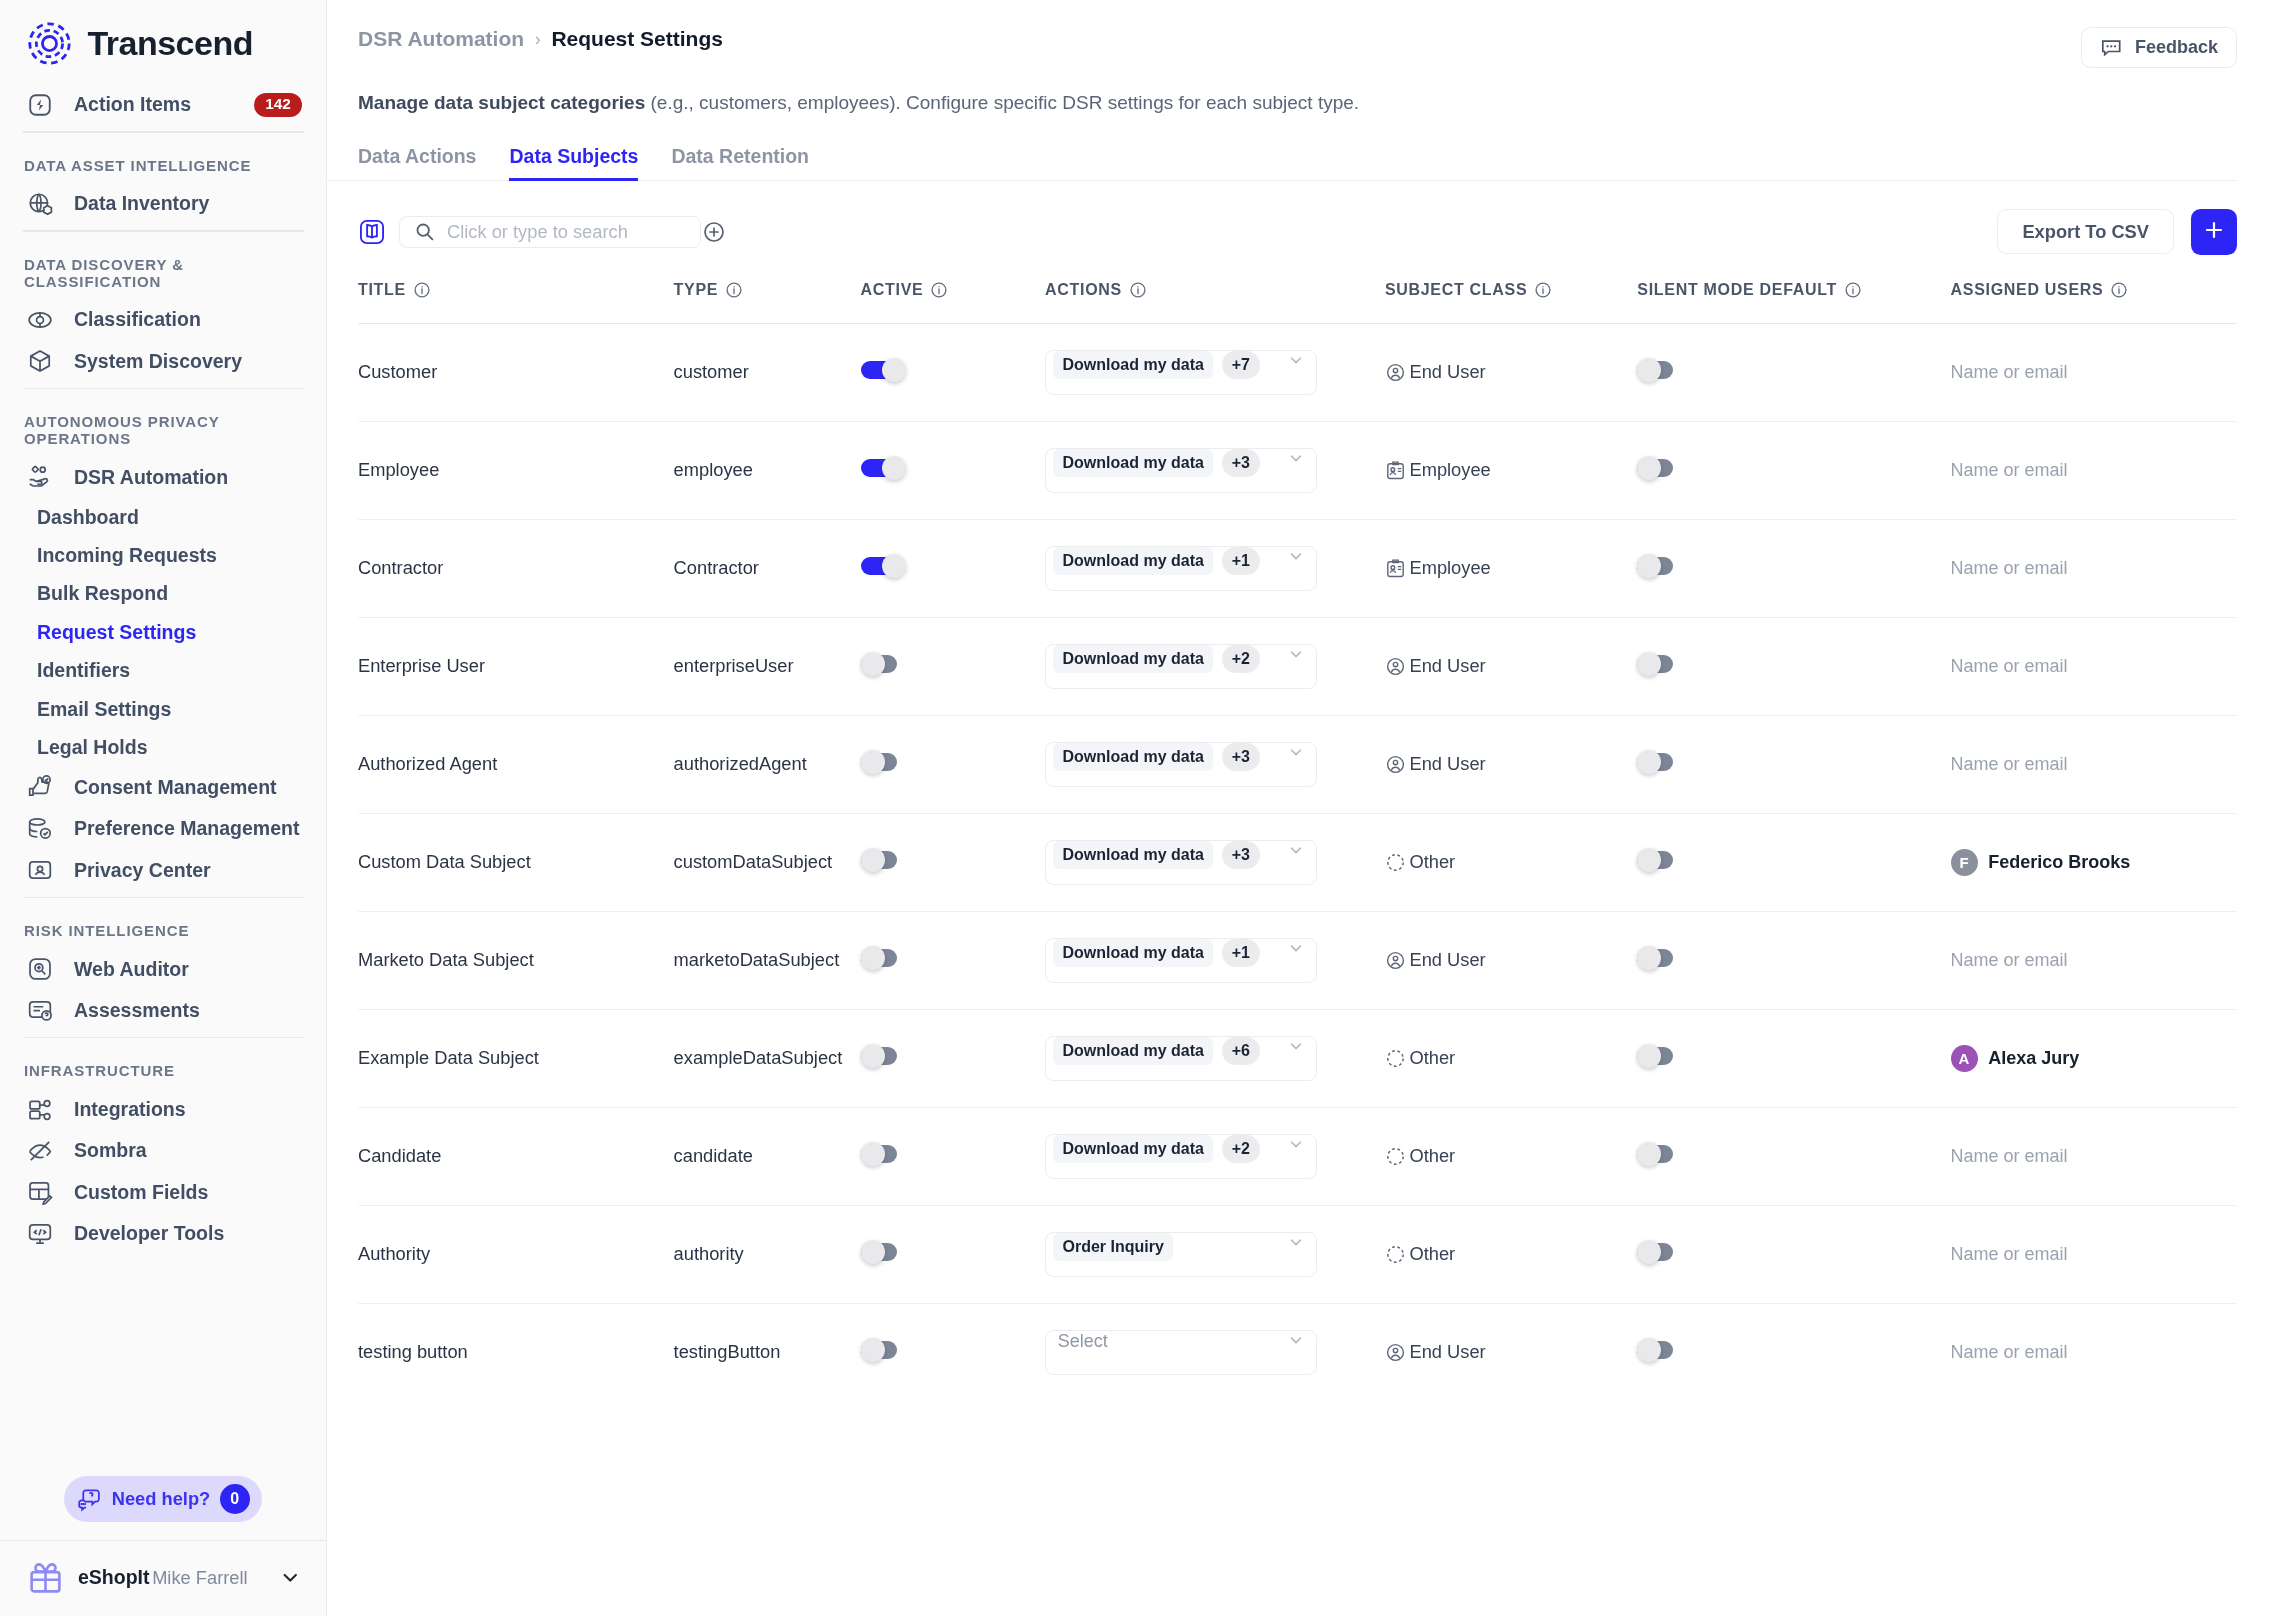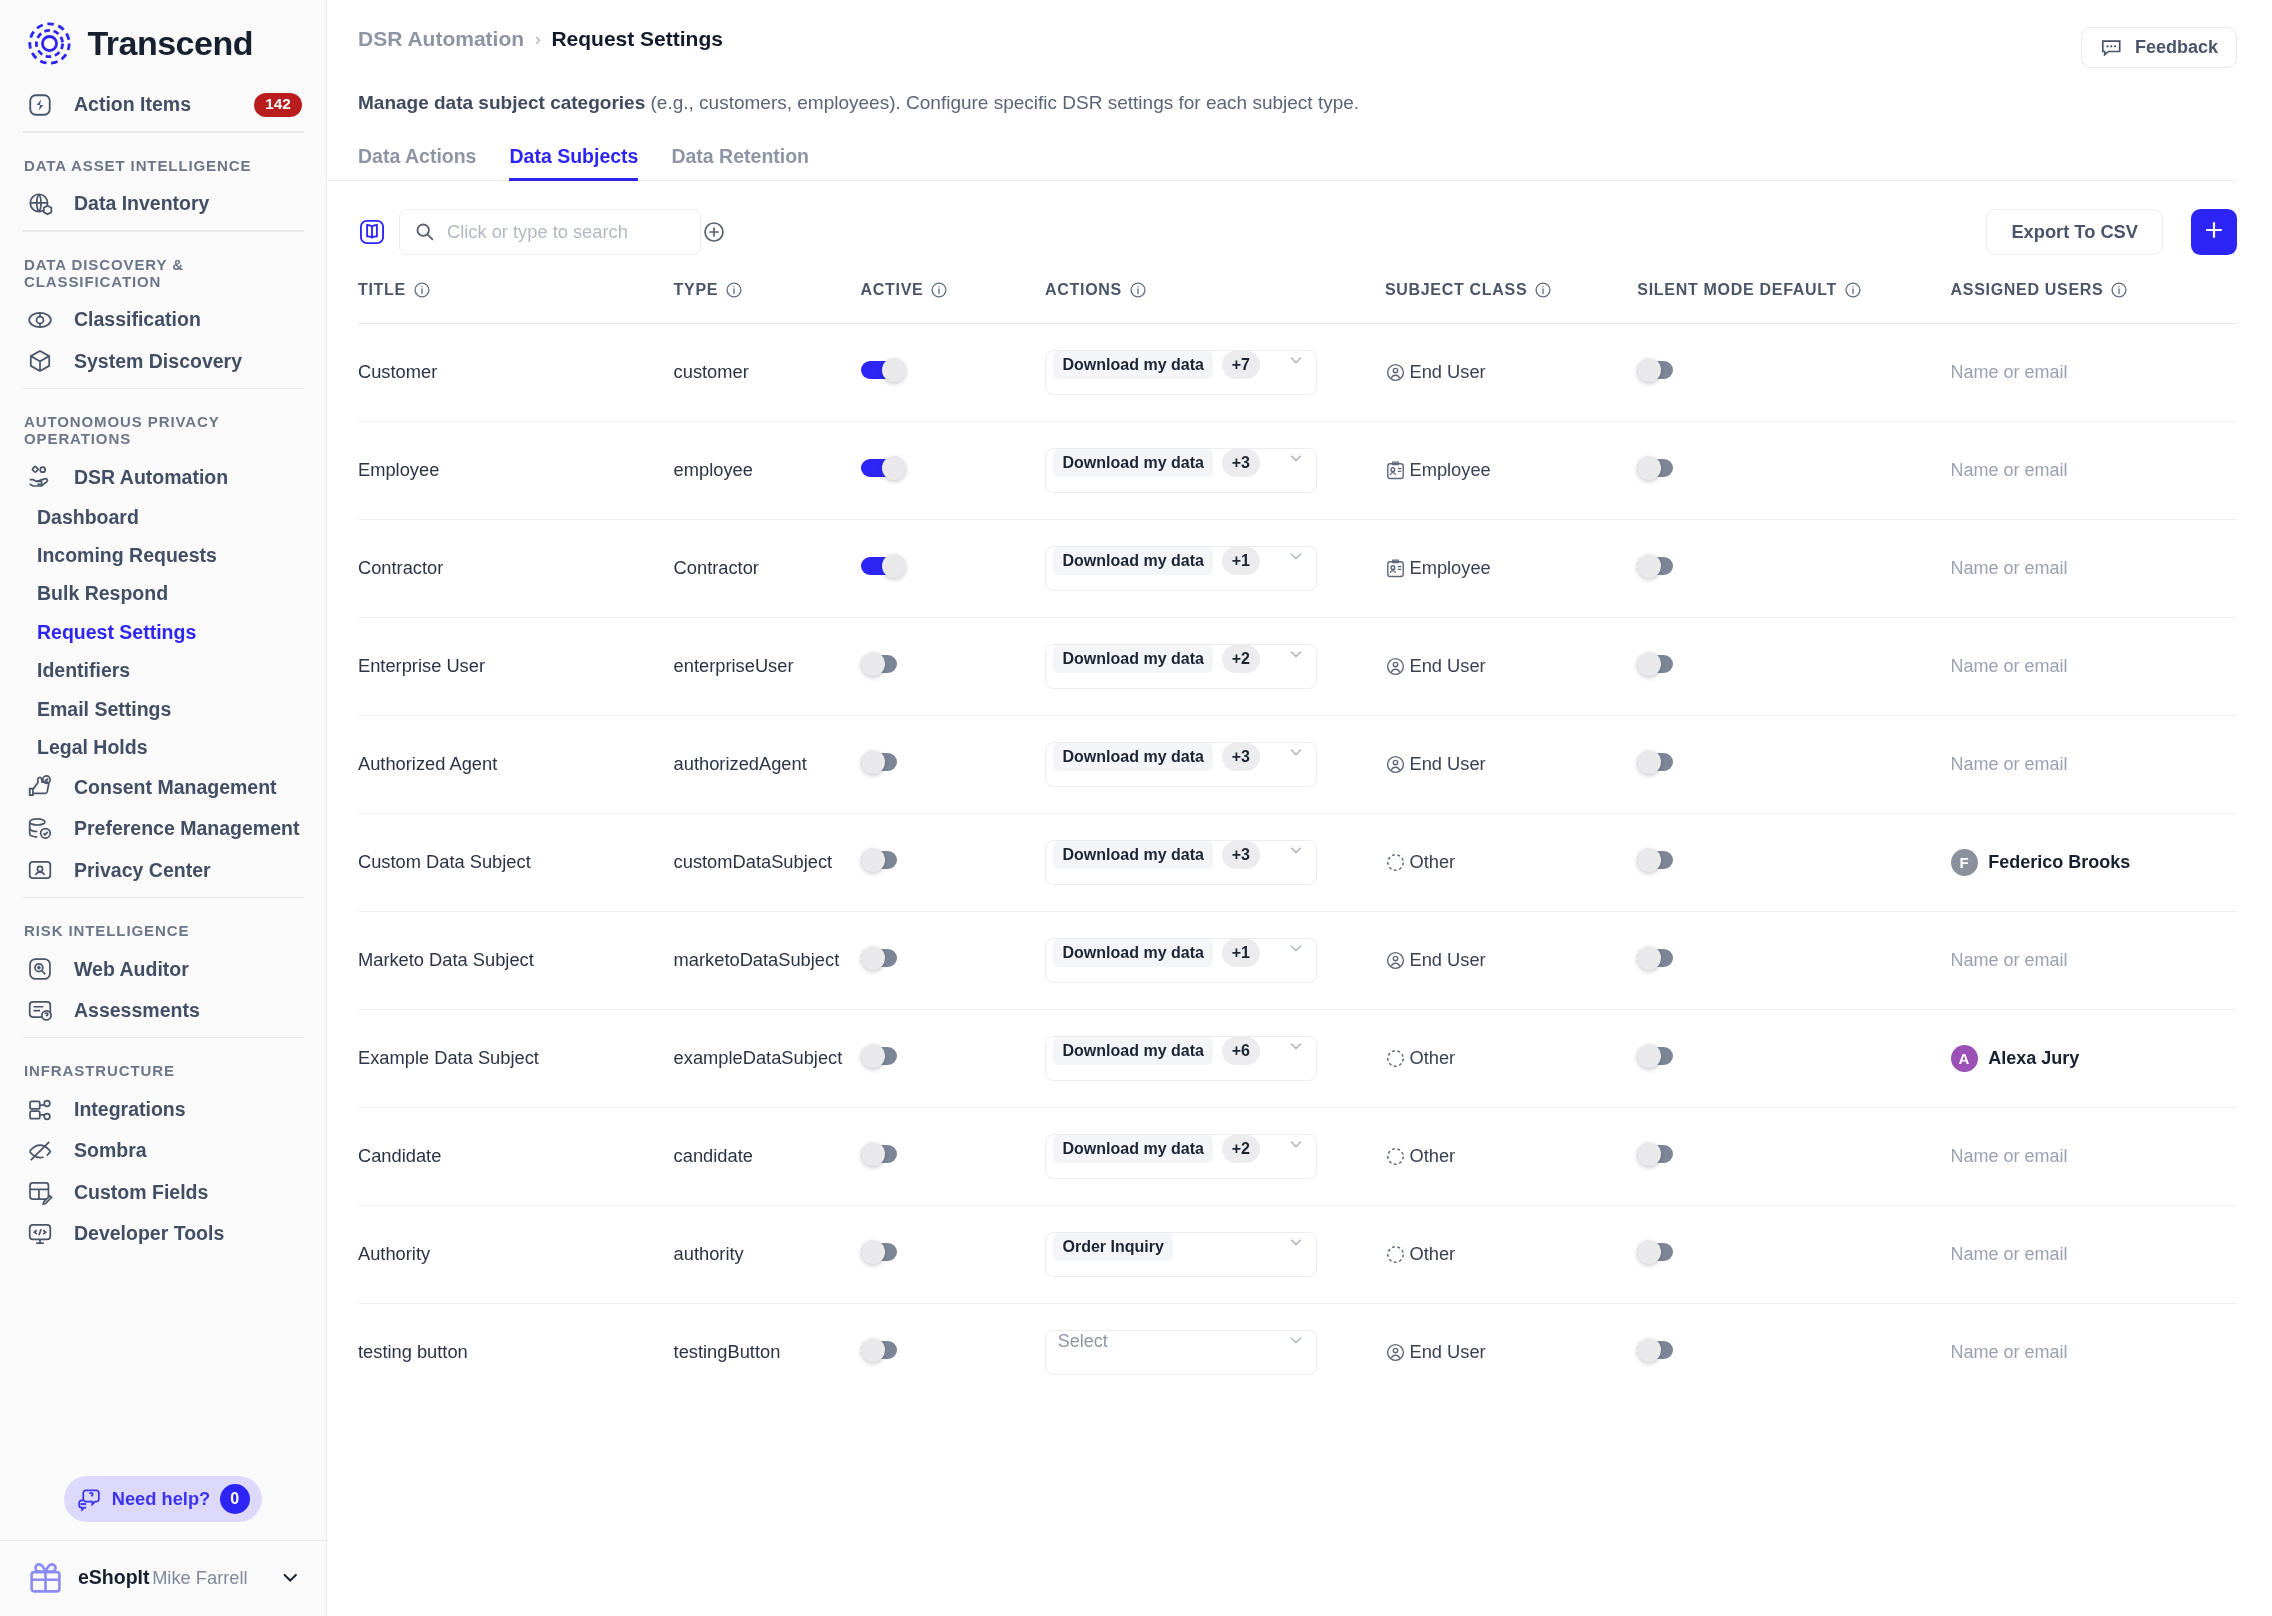--- a/index.html
+++ b/index.html
@@ -105,32 +105,32 @@
   }
   .tab.active { color:#2d25f5; font-weight:700; border-bottom-color:#2d25f5; }
 
   .toolbar {
     display:flex; align-items:center; justify-content:space-between;
     padding: 28px 36px 0 31px;
   }
   .toolbar-left { display:flex; align-items:center; gap:13px; }
   .book-btn { width:28px; height:28px; cursor:pointer; }
   .search-box {
-    width: 302px; height: 46px; border:1.2px solid #ececee; border-radius: 8.3px;
+    width: 302px; height: 32px; border:1.2px solid #ececee; border-radius: 8.3px;
     display:flex; align-items:center; gap:12px; padding: 0 12px 0 14px;
     background:#fff;
   }
   .search-box .mag { width:21px; height:21px; flex:0 0 21px; }
   .search-input {
     flex:1 1 auto; border:0; outline:0; font-size:18.3px; color:#3f4a5e;
     font-family:"Liberation Sans", sans-serif; background:transparent;
   }
   .search-input::placeholder { color:#b3b8c2; }
   .plus-circ { width:24px; height:24px; flex:0 0 24px; cursor:pointer; }
-  .toolbar-right { display:flex; gap:28px; }
+  .toolbar-right { display:flex; align-items:center; gap:17px; }
   .export-btn {
     border:1.2px solid #ececee; border-radius:9.5px; background:#fff;
     padding: 10.7px 24px; font-size:18.3px; font-weight:700; color:#49546a; cursor:pointer;
   }
   .add-btn {
     background:#2d25f5; border-radius:9.5px; width:46px; height:46px;
     display:flex; align-items:center; justify-content:center; cursor:pointer;
     border:0;
   }
   .add-btn svg { width:24px; height:24px; }

